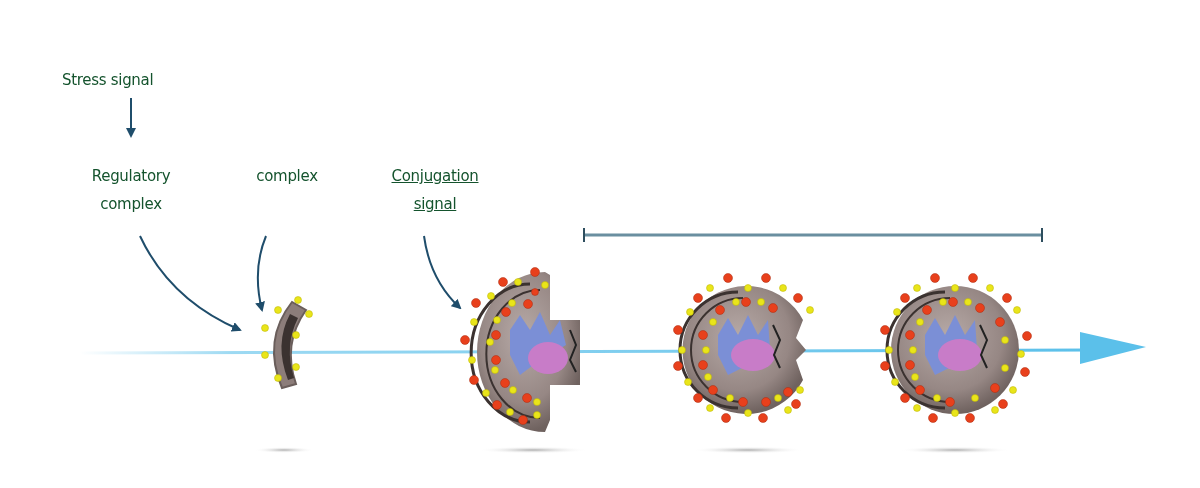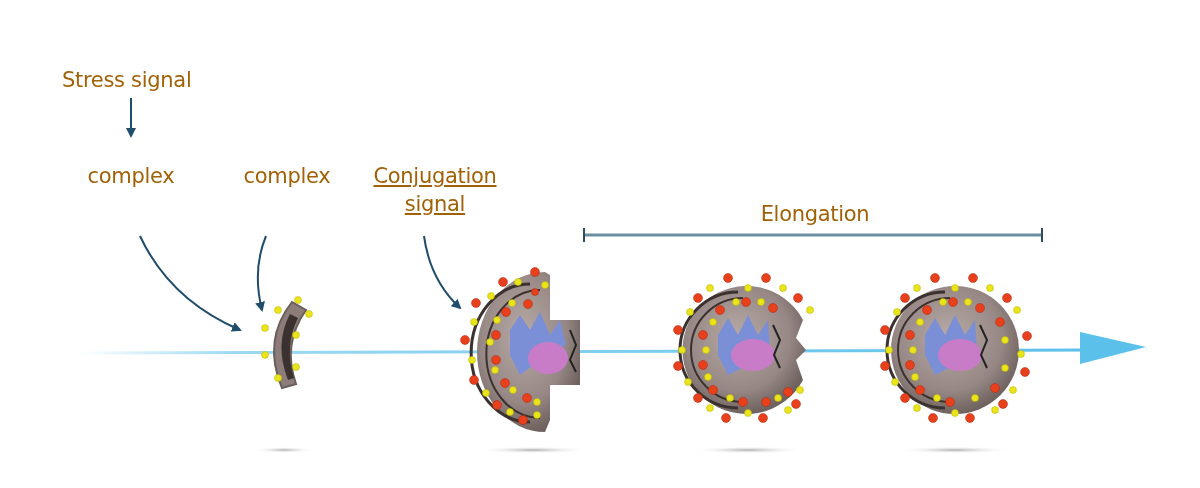--- a/index.html
+++ b/index.html
@@ -1,46 +1,46 @@
 <!DOCTYPE html>
 <html><head>
 <meta charset="utf-8">
 <style>
   html, body { margin: 0; padding: 0; background: #ffffff; }
   #stage {
     position: relative; width: 1200px; height: 488px; overflow: hidden;
     background: #ffffff; font-family: "DejaVu Sans", sans-serif;
   }
   .label {
-    position: absolute; color: #a16207; font-size: 21px; line-height: 28px;
+    position: absolute; color: #14532d; font-size: 15px; line-height: 28px;
     text-align: center; white-space: nowrap; letter-spacing: -0.3px;
   }
   svg.layer { position: absolute; left: 0; top: 0; }
 </style>
 </head>
 <body>
 
 <div id="stage">
 
   <div class="label" style="left:62px; top:66px;">Stress signal</div>
 
   <div class="label" style="left:66px; top:162px; width:130px;">
+    <div>Regulatory</div>
     <div>complex</div>
   </div>
 
   <div class="label" style="left:232px; top:162px; width:110px;">
     <div>complex</div>
   </div>
 
   <div class="label" style="left:360px; top:162px; width:150px;text-decoration:underline;">
     <div>Conjugation</div>
     <div>signal</div>
   </div>
 
-  <div class="label" style="left:740px; top:200px; width:150px;">Elongation</div>
 
   <svg class="layer" width="1200" height="488" viewBox="0 0 1200 488">
     <defs>
       <linearGradient id="lineFade" x1="0" x2="1" y1="0" y2="0">
         <stop offset="0" stop-color="#5bc0ea" stop-opacity="0"></stop>
         <stop offset="0.15" stop-color="#5bc0ea" stop-opacity="0.6"></stop>
         <stop offset="1" stop-color="#5bc0ea" stop-opacity="1"></stop>
       </linearGradient>
       <radialGradient id="vesicle" cx="0.45" cy="0.4" r="0.6">
         <stop offset="0" stop-color="#b7aaa7"></stop>

